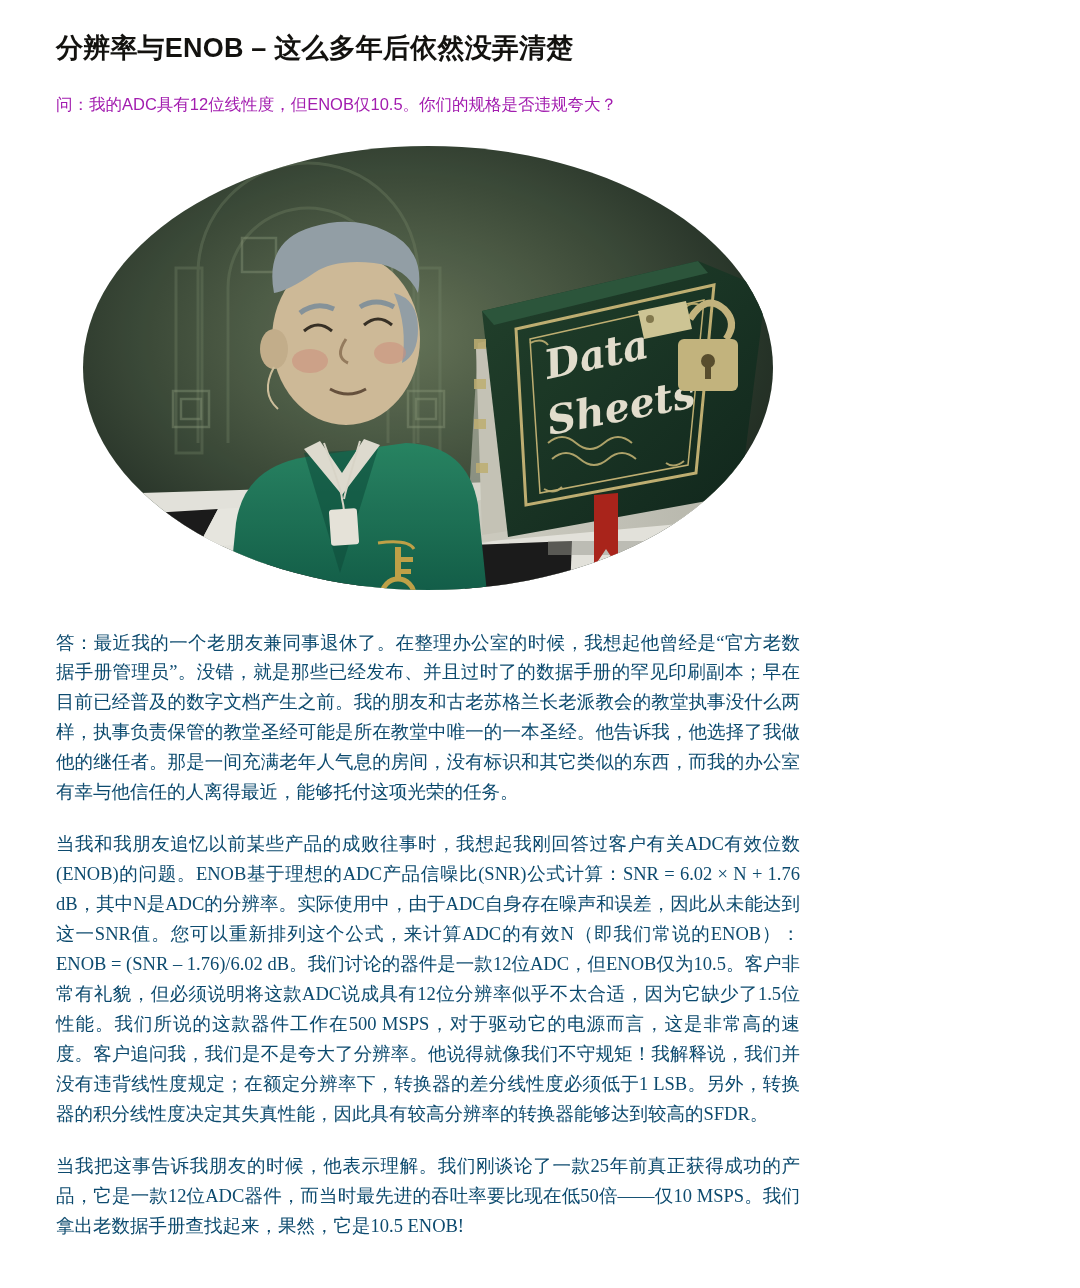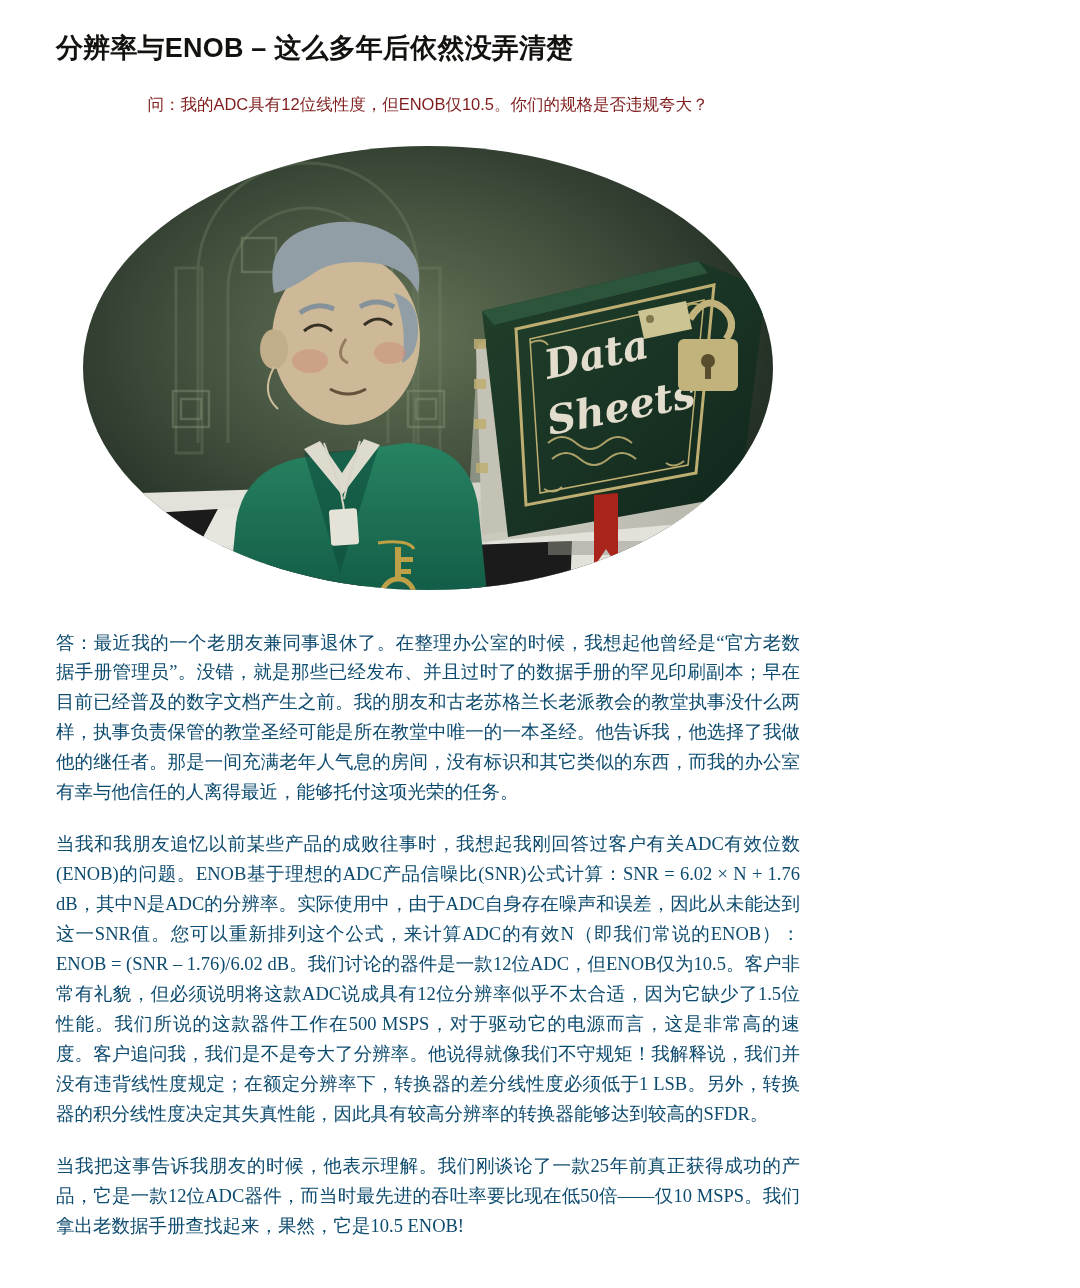--- a/index.html
+++ b/index.html
@@ -23,24 +23,23 @@
     font-weight: bold;
     font-size: 27px;
     letter-spacing: 0.2px;
     color: #13120f;
     margin: 8px 0 26px 0;
     line-height: 1.25;
   }
   .question {
     font-family: "Liberation Sans", "DejaVu Sans", sans-serif;
     font-size: 16.5px;
-    color: #7f1d1d;
+    color: #a21caf;
     margin: 0 0 26px 0;
     line-height: 1.5;
-    text-align: center;
   }
   .figure {
     margin: 0 auto 26px auto;
     width: 700px;
     height: 460px;
     position: relative;
   }
   .illustration {
     width: 100%;
     height: 100%;

